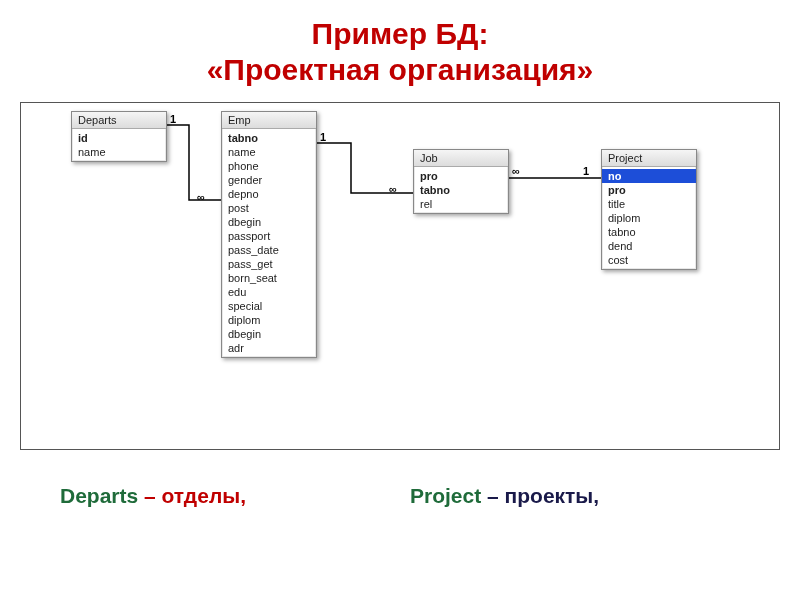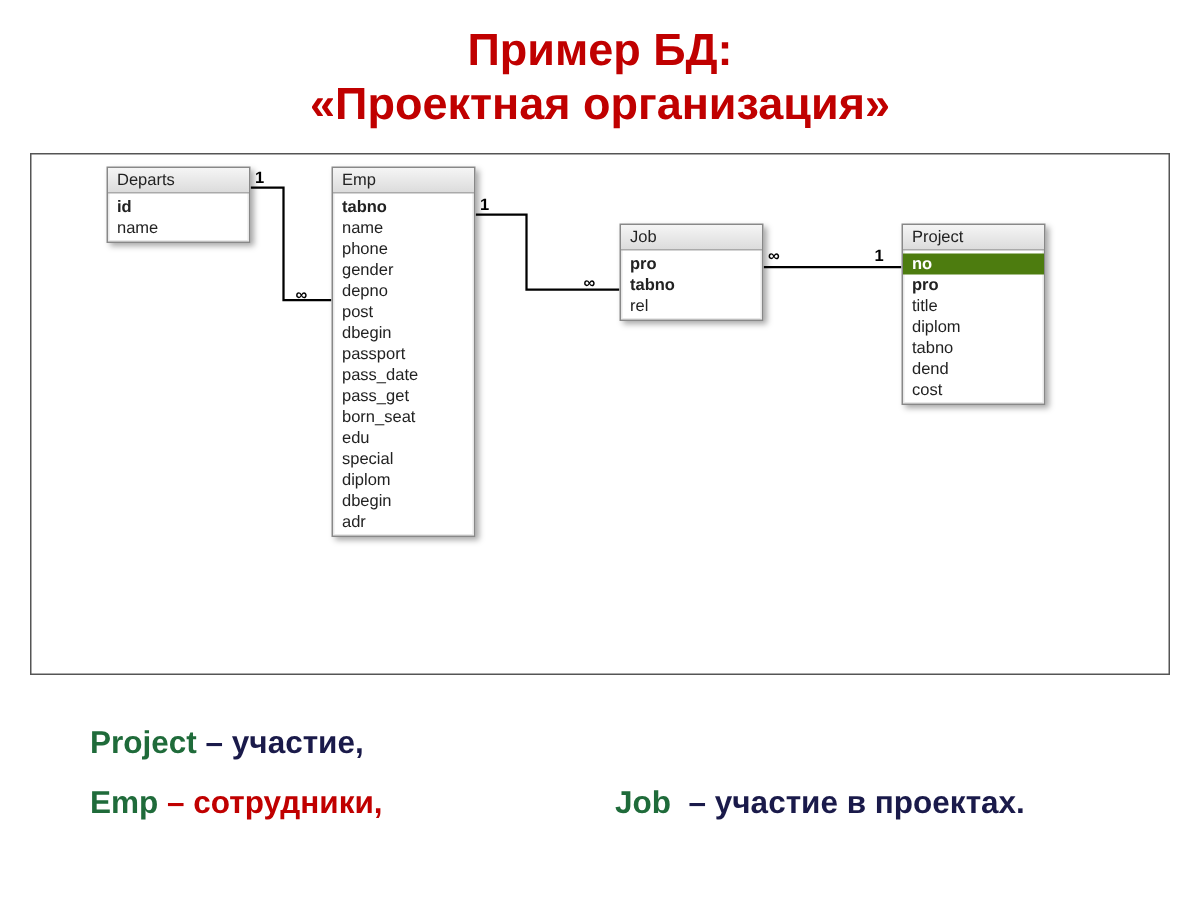--- a/index.html
+++ b/index.html
@@ -52,21 +52,21 @@
     padding: 2px 0;
   }
   .table .field {
     padding: 0 6px;
     line-height: 14px;
     height: 14px;
     white-space: nowrap;
   }
   .table .field.bold { font-weight: 700; }
   .table .field.sel {
-    background: #4d7c0f;
+    background: #1d4ed8;
     color: #fff;
   }
   .rel-label {
     position: absolute;
     font-size: 11px;
     font-weight: 700;
     color: #000;
     background: transparent;
   }
   .legend {
@@ -157,27 +157,21 @@
       <div class="field">dend</div>
       <div class="field">cost</div>
     </div>
   </div>
 
 </div>
 
 <div class="legend">
   <div class="row">
     <div class="col">
-      <span class="term">Project</span>
-      <span class="def dark"> – участие,</span>
-    </div>
-  </div>
-  <div class="row">
-    <div class="col">
-      <span class="term">Emp</span>
-      <span class="def red"> – сотрудники,</span>
+      <span class="term">Departs</span>
+      <span class="def red"> – отделы,</span>
     </div>
     <div class="col">
-      <span class="term">Job</span>
-      <span class="def dark">&nbsp;</span><span class="def dark">– участие в проектах.</span>
+      <span class="term">Project</span>
+      <span class="def dark"> – проекты,</span>
     </div>
   </div>
 </div>
 
 </body></html>

